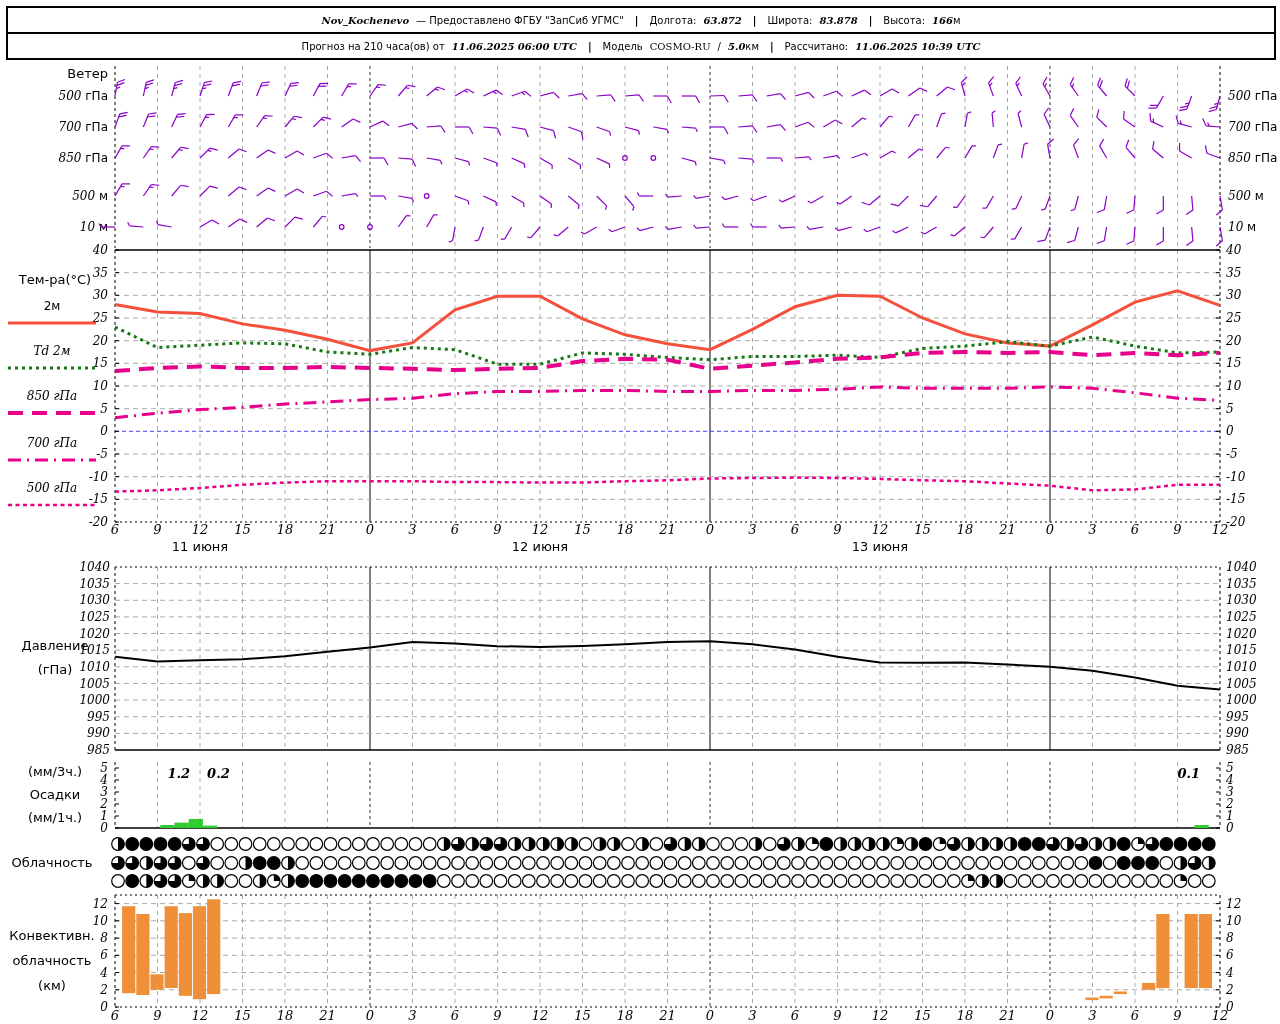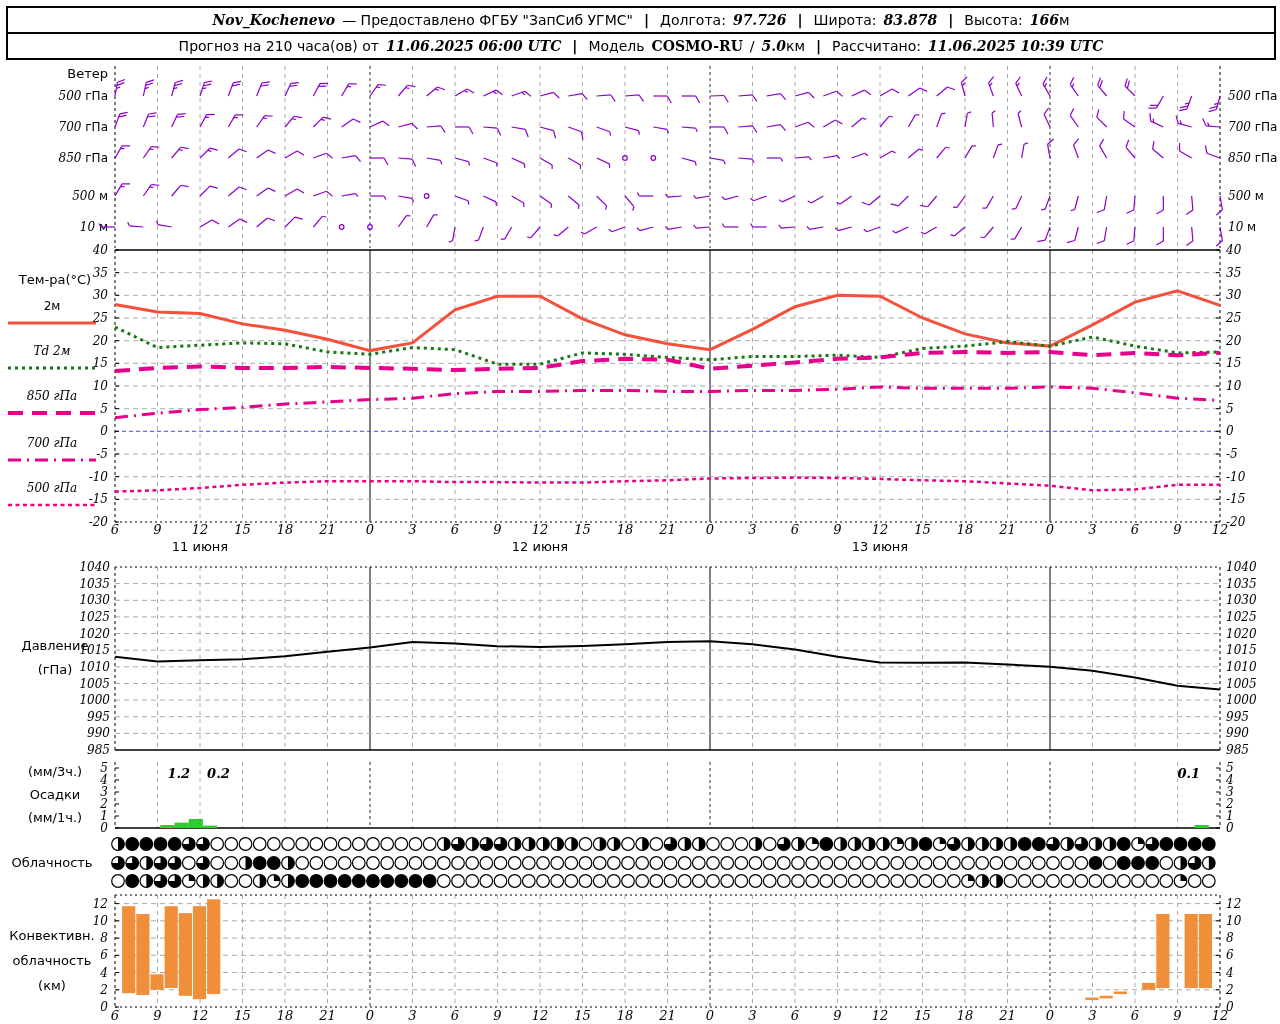--- a/index.html
+++ b/index.html
@@ -1,37 +1,37 @@
 <!DOCTYPE html>
 <html><head>
 <meta charset="utf-8">
 <style>
   html,body{margin:0;padding:0;background:#fff;}
   .page{position:relative;width:1280px;height:1024px;background:#fff;overflow:hidden;
         font-family:"DejaVu Sans",sans-serif;color:#000;}
   .hdr{position:absolute;left:6px;top:6px;width:1266px;border:2px solid #000;background:#fff;}
-  .hrow{display:flex;align-items:center;justify-content:center;height:24px;font-size:14px;white-space:nowrap;gap:7px;}
+  .hrow{display:flex;align-items:center;justify-content:center;height:24px;font-size:10px;white-space:nowrap;gap:7px;}
   .hrow.first{border-bottom:2px solid #000;}
   .vi{font-family:"DejaVu Serif",serif;font-style:italic;font-weight:bold;}
-  .vb{font-family:"DejaVu Serif",serif;font-weight:bold;}
+  .vb{font-family:"DejaVu Serif",serif;font-weight:normal;}
   .sep{padding:0 4px;font-weight:bold;}
   svg text{fill:#000;}
 </style>
 </head>
 <body>
 
 <div class="page">
 
   <div class="hdr">
     <div class="hrow first">
       <span class="vi">Nov_Kochenevo</span>
       <span>— Предоставлено ФГБУ "ЗапСиб УГМС"</span>
       <span class="sep">|</span>
       <span>Долгота:</span>
-      <span class="vi">97.726</span>
+      <span class="vi">63.872</span>
       <span class="sep">|</span>
       <span>Широта:</span>
       <span class="vi">83.878</span>
       <span class="sep">|</span>
       <span>Высота:</span>
       <span><span class="vi">166</span><span>м</span></span>
     </div>
     <div class="hrow">
       <span>Прогноз на 210 часа(ов) от</span>
       <span class="vi">11.06.2025 06:00 UTC</span>

